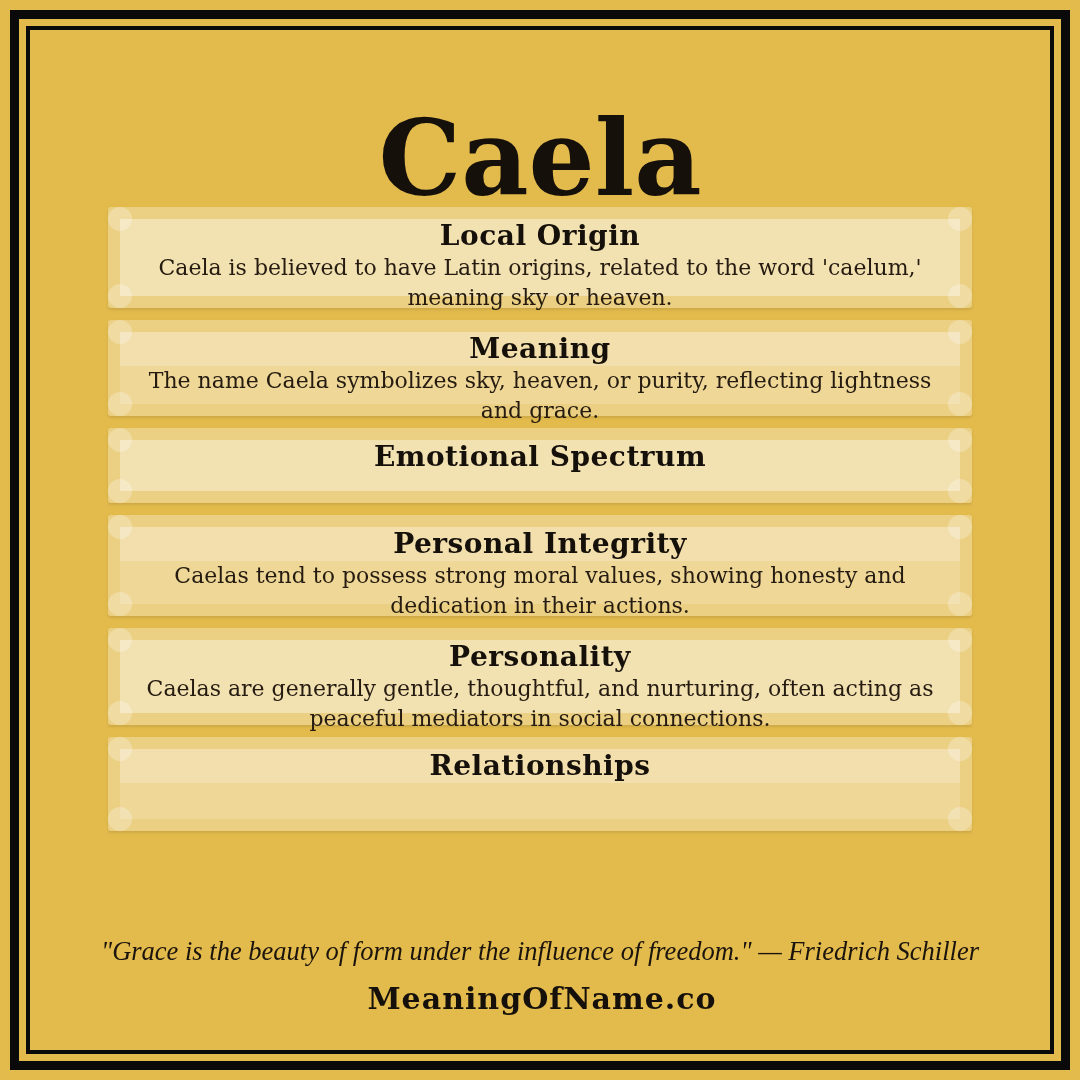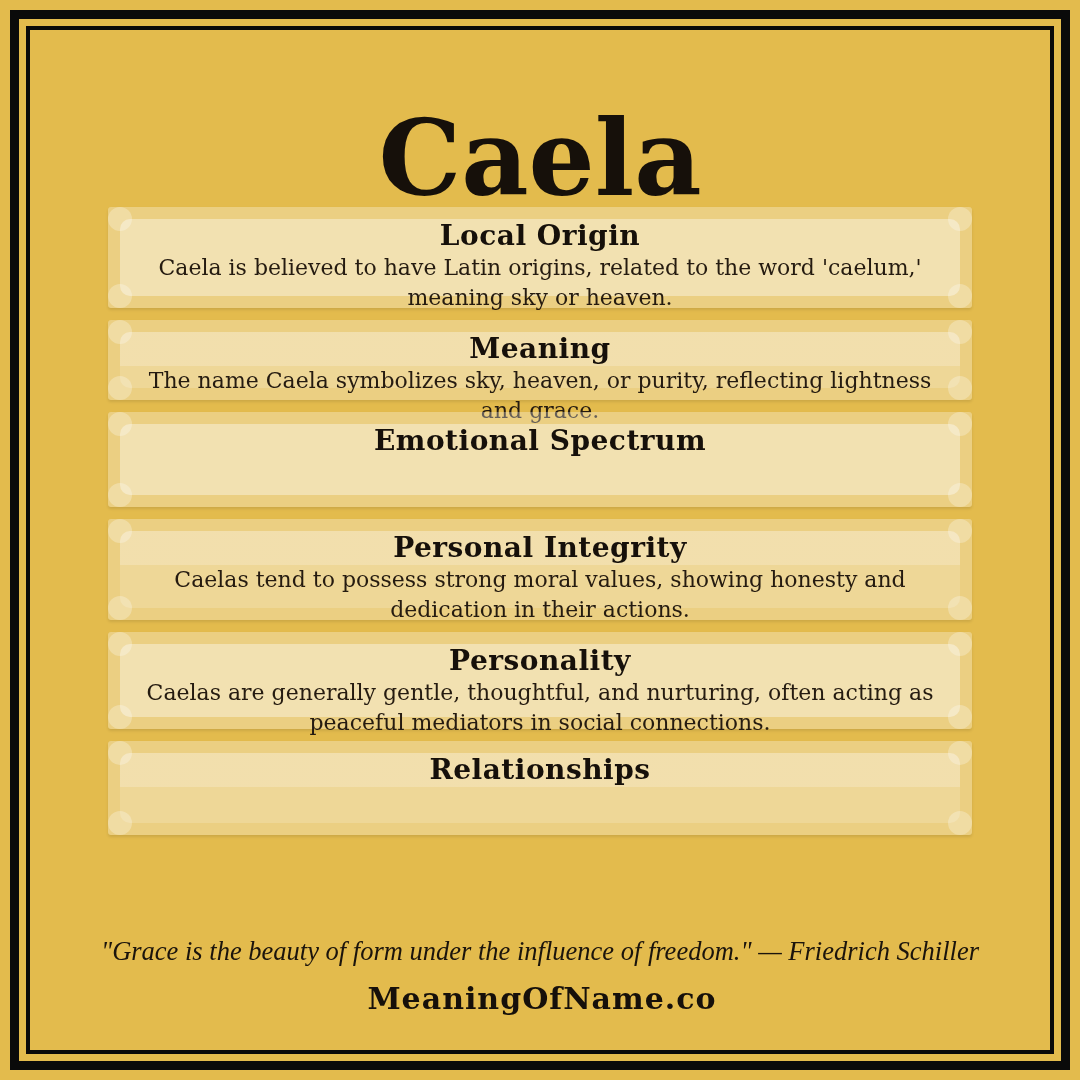--- a/index.html
+++ b/index.html
@@ -27,25 +27,25 @@
     display:flex;flex-direction:column;gap:12px;
   }
   .card{
     position:relative;
     box-sizing:border-box;
     border-radius:3px;
     background:rgba(255,255,255,.30);
     padding:12px;
     box-shadow:0 2px 3px rgba(0,0,0,.10);
   }
-  .card.h1{height:101px}.card.h2{height:80px}.card.h3{height:95px}
+  .card.h1{height:101px}.card.h2{height:96px}.card.h3{height:75px}
   .card.h4{height:101px}.card.h5{height:97px}.card.h6{height:94px}
   .card-inner{
     position:relative;height:100%;box-sizing:border-box;
-    border-radius:10px;text-align:center;padding-top:2px;
+    border-radius:0;text-align:center;padding-top:2px;
   }
   .card.odd  .card-inner{background:rgba(255,255,255,.38);}
   .card.even .card-inner{background:linear-gradient(to bottom,
       rgba(255,255,255,.34) 0px, rgba(255,255,255,.34) 34px,
       rgba(255,255,255,.17) 34px, rgba(255,255,255,.17) 100%);}
   .rivet{
     position:absolute;width:24px;height:24px;border-radius:50%;
     background:rgba(255,255,255,.27);
   }
   .rivet.tl{top:-12px;left:-12px}.rivet.tr{top:-12px;right:-12px}

